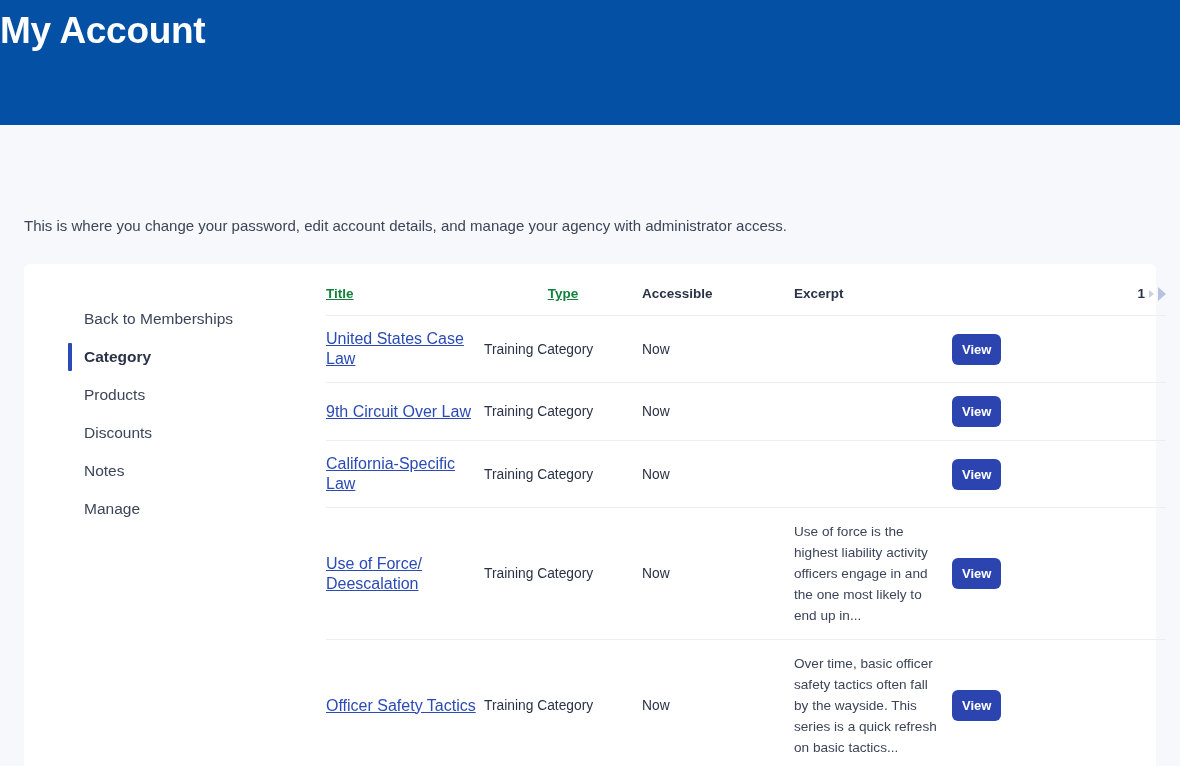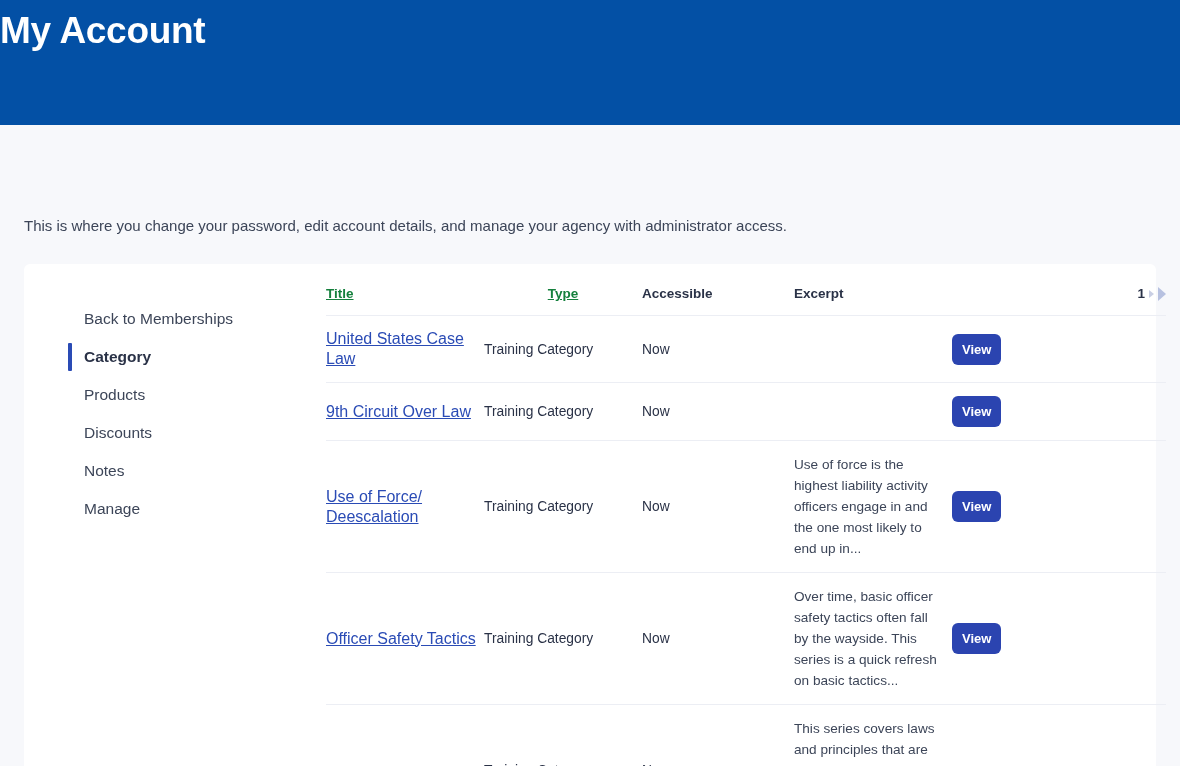--- a/index.html
+++ b/index.html
@@ -253,20 +253,32 @@
           </td>
           <td class="c-type">Training Category</td>
           <td class="c-access">Now</td>
           <td class="c-excerpt"></td>
           <td class="c-action">
             <button class="view-btn">View</button>
           </td>
           <td></td>
         </tr>
 
+        <tr>
+          <td class="c-title">
+            <a>California-Specific Law</a>
+          </td>
+          <td class="c-type">Training Category</td>
+          <td class="c-access">Now</td>
+          <td class="c-excerpt"></td>
+          <td class="c-action">
+            <button class="view-btn">View</button>
+          </td>
+          <td></td>
+        </tr>
 
         <tr>
           <td class="c-title">
             <a>Use of Force/ Deescalation</a>
           </td>
           <td class="c-type">Training Category</td>
           <td class="c-access">Now</td>
           <td class="c-excerpt">Use of force is the highest liability activity officers engage in and the one most likely to end up in...</td>
           <td class="c-action">
             <button class="view-btn">View</button>

